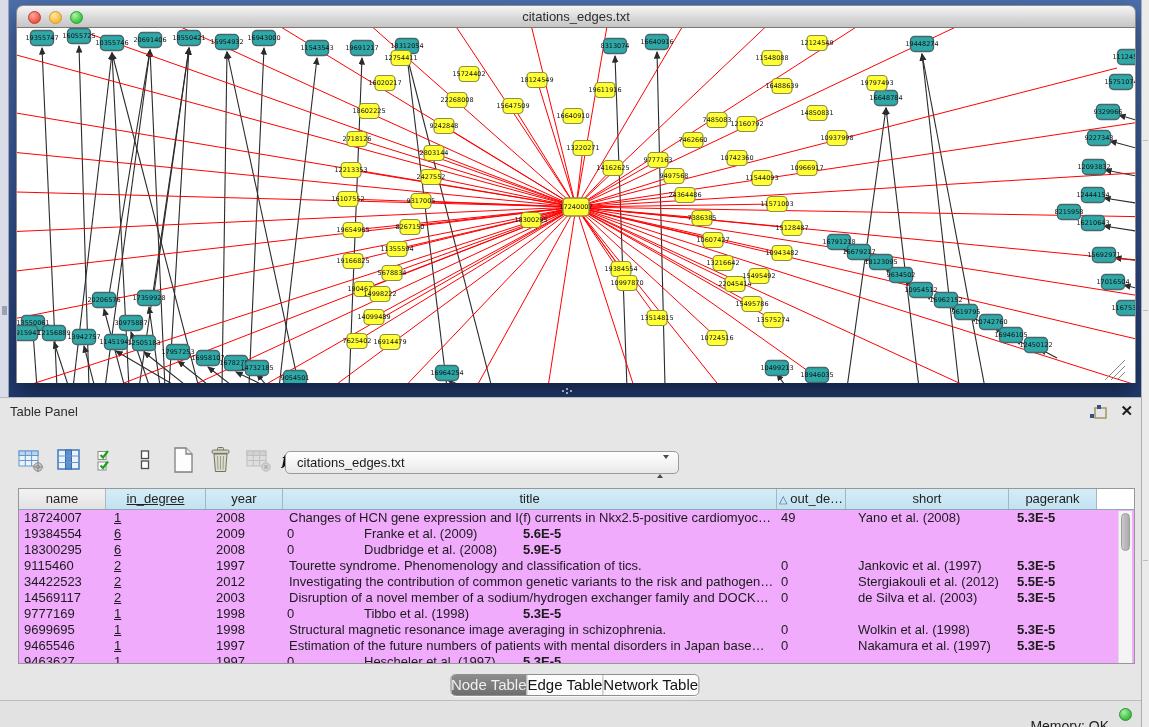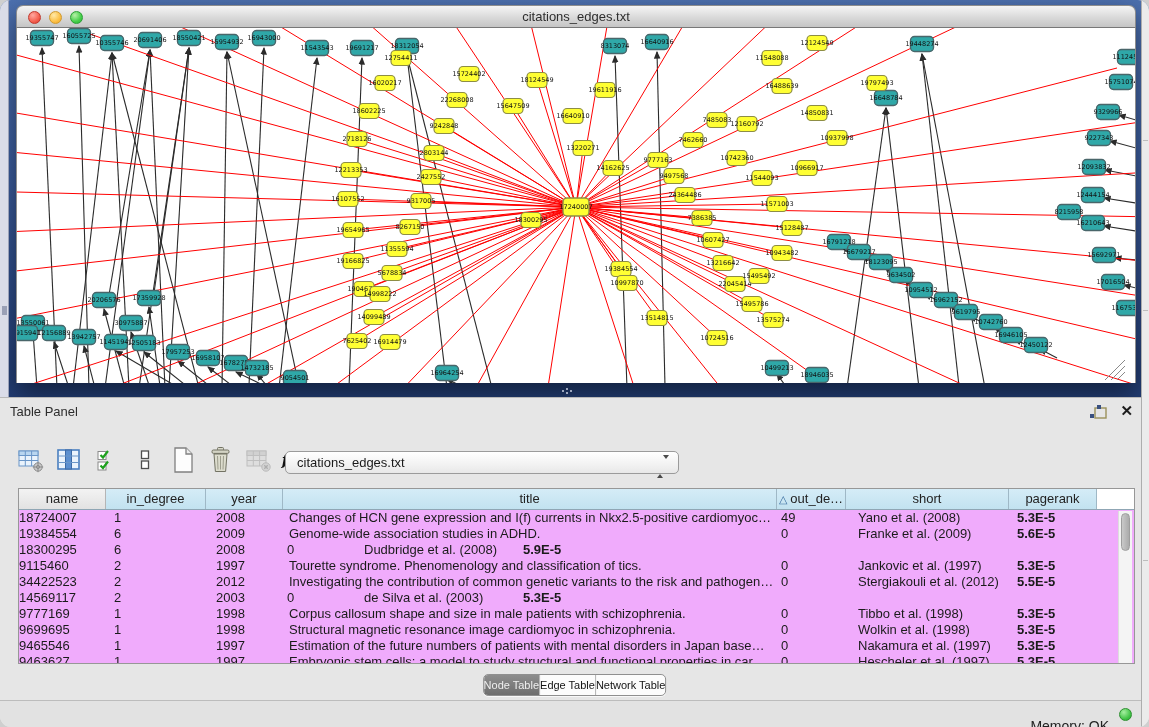--- a/index.html
+++ b/index.html
@@ -1,18 +1,18 @@
 <!DOCTYPE html>
 <html><head>
 <meta charset="utf-8">
 <style>
   * { margin:0; padding:0; box-sizing:border-box; }
   html,body { background:#cfcfcf; }
   .stage { position:relative; width:1149px; height:727px; overflow:hidden;
-           font-family:"Liberation Sans", sans-serif; background:#e6e6e6;border-radius:11px; }
+           font-family:"Liberation Sans", sans-serif; background:#e6e6e6; }
 
   
   .desktop { position:absolute; left:0; top:0; width:1149px; height:397px;
              background:linear-gradient(180deg,#4d71b0 0%,#3a5c9e 45%,#2b4884 80%,#223d74 100%); }
   .left-strip { position:absolute; left:0; top:0; width:9px; height:397px;
                 background:#dadce8; border-right:1px solid #9ba1b8; z-index:6; }
   .left-strip .nub { position:absolute; left:2px; top:306px; width:5px; height:9px; background:#9aa0b6; }
   .right-strip { position:absolute; right:0; top:0; width:8px; height:727px;
                  background:#ebebeb; border-left:1px solid #adadad; z-index:8; }
   .right-strip .tick { position:absolute; left:1px; width:5px; height:1px; background:#bdbdbd; }
@@ -67,36 +67,36 @@
                       border-top:4.5px solid #4a4a4a; }
 
   .grid-table { position:absolute; left:18px; top:90px; width:1117px; height:176px;
                 background:#f0abfc; border:1px solid #979797; overflow:hidden; }
   .thead { display:flex; height:21px; border-bottom:1px solid #8fa6b4; }
   .hcell { background:linear-gradient(#d5ecf7,#c2e2f0); border-right:1px solid #9fb8c6;
            font-size:13px; color:#222; text-align:center; line-height:20px; overflow:hidden; white-space:nowrap; }
   .hcell.name-h { background:linear-gradient(#f3f3f3,#e2e2e2); border-right:1px solid #b5b5b5; }
   .hcell.filler { flex:1; background:#fff; border-right:none; }
   .sort-tri { color:#3a6ea0; font-size:11px; margin-right:3px; }
-  .c0{width:87px;} .c1{width:100px;} .c2{width:77px;} .c3{width:494px;} .c4{width:69px;} .c5{width:163px;} .c6{width:88px;}
+  .c0{width:87px;} .c1{width:100px;text-decoration:underline;} .c2{width:77px;} .c3{width:494px;} .c4{width:69px;} .c5{width:163px;} .c6{width:88px;}
   .tbody { position:relative; }
   .trow { display:flex; height:16px; font-size:13px; color:#1b1b1b; line-height:16px; }
   .tcell { overflow:hidden; white-space:nowrap; }
-  .trow .c0{} .trow .c1{padding-left:8px;} .trow .c2{padding-left:10px;}
+  .trow .c0{padding-left:5px;} .trow .c1{padding-left:8px;} .trow .c2{padding-left:10px;}
   .trow .c3{padding-left:6px;} .trow .c4{padding-left:4px;} .trow .c5{padding-left:12px;} .trow .c6{padding-left:8px;font-weight:bold;}
 
   .vscroll { position:absolute; right:2px; top:22px; width:14px; height:157px;
              background:#f4f4f4; border-left:1px solid #dddddd; }
   .vthumb { position:absolute; left:2px; top:2px; width:9px; height:38px; border-radius:5px;
             background:linear-gradient(90deg,#c9c9c9,#ababab); border:1px solid #9e9e9e; }
 
   .tab-group { position:absolute; left:50%; transform:translateX(-50%); top:276px; display:flex;
                border:1px solid #8f8f8f; border-radius:5px; overflow:hidden; background:#fcfcfc;
                box-shadow:0 1px 0 rgba(255,255,255,.7); }
-  .tab { padding:2px 0; font-size:11px; color:#141414; line-height:16px; border-right:1px solid #b3b3b3; }
+  .tab { padding:2px 0; font-size:15px; color:#141414; line-height:16px; border-right:1px solid #b3b3b3; }
   .tab:last-child { border-right:none; }
   .tab.selected { background:linear-gradient(#8d8d8d,#6e6e6e); color:#efefef; }
 
   
   .status-bar { position:absolute; left:0; top:700px; width:1149px; height:27px;
                 background:#e2e2e2; border-top:1px solid #bcbcbc; z-index:5; }
   .mem-label { position:absolute; right:40px; top:12px; line-height:26px; font-size:14px; color:#222; }
   .mem-dot { position:absolute; right:17px; top:7px; width:13px; height:13px; border-radius:50%;
              background:radial-gradient(circle at 35% 30%, #a5efa0, #3fc244 65%, #2da237); border:1px solid #2c8f2f; }
 </style>
@@ -828,21 +828,20 @@
             <div class="tcell c2">2008</div>
             <div class="tcell c3">Changes of HCN gene expression and I(f) currents in Nkx2.5-positive cardiomyoc…</div>
             <div class="tcell c4">49</div>
             <div class="tcell c5">Yano et al. (2008)</div>
             <div class="tcell c6">5.3E-5</div>
           </div>
           <div class="trow">
             <div class="tcell c0">19384554</div>
             <div class="tcell c1">6</div>
             <div class="tcell c2">2009</div>
-            <div class="tcell c3">Genome-wide association studies in ADHD.</div>
             <div class="tcell c4">0</div>
             <div class="tcell c5">Franke et al. (2009)</div>
             <div class="tcell c6">5.6E-5</div>
           </div>
           <div class="trow">
             <div class="tcell c0">18300295</div>
             <div class="tcell c1">6</div>
             <div class="tcell c2">2008</div>
             <div class="tcell c4">0</div>
             <div class="tcell c5">Dudbridge et al. (2008)</div>
@@ -863,56 +862,55 @@
             <div class="tcell c2">2012</div>
             <div class="tcell c3">Investigating the contribution of common genetic variants to the risk and pathogen…</div>
             <div class="tcell c4">0</div>
             <div class="tcell c5">Stergiakouli et al. (2012)</div>
             <div class="tcell c6">5.5E-5</div>
           </div>
           <div class="trow">
             <div class="tcell c0">14569117</div>
             <div class="tcell c1">2</div>
             <div class="tcell c2">2003</div>
+            <div class="tcell c3">Disruption of a novel member of a sodium/hydrogen exchanger family and DOCK…</div>
             <div class="tcell c4">0</div>
             <div class="tcell c5">de Silva et al. (2003)</div>
             <div class="tcell c6">5.3E-5</div>
           </div>
           <div class="trow">
             <div class="tcell c0">9777169</div>
             <div class="tcell c1">1</div>
             <div class="tcell c2">1998</div>
-            <div class="tcell c3">Corpus callosum shape and size in male patients with schizophrenia.</div>
             <div class="tcell c4">0</div>
             <div class="tcell c5">Tibbo et al. (1998)</div>
             <div class="tcell c6">5.3E-5</div>
           </div>
           <div class="trow">
             <div class="tcell c0">9699695</div>
             <div class="tcell c1">1</div>
             <div class="tcell c2">1998</div>
-            <div class="tcell c3">Structural magnetic resonance image cardiomyoc in schizophrenia.</div>
+            <div class="tcell c3">Structural magnetic resonance image averaging in schizophrenia.</div>
             <div class="tcell c4">0</div>
             <div class="tcell c5">Wolkin et al. (1998)</div>
             <div class="tcell c6">5.3E-5</div>
           </div>
           <div class="trow">
             <div class="tcell c0">9465546</div>
             <div class="tcell c1">1</div>
             <div class="tcell c2">1997</div>
             <div class="tcell c3">Estimation of the future numbers of patients with mental disorders in Japan base…</div>
             <div class="tcell c4">0</div>
             <div class="tcell c5">Nakamura et al. (1997)</div>
             <div class="tcell c6">5.3E-5</div>
           </div>
           <div class="trow">
             <div class="tcell c0">9463627</div>
             <div class="tcell c1">1</div>
             <div class="tcell c2">1997</div>
-            <div class="tcell c3">Embryonic stem cells: a model to study structural and functional properties in car…</div>
             <div class="tcell c4">0</div>
             <div class="tcell c5">Hescheler et al. (1997)</div>
             <div class="tcell c6">5.3E-5</div>
           </div>
         </div>
       <div class="vscroll">
         <div class="vthumb"></div>
       </div>
     </div>
 

